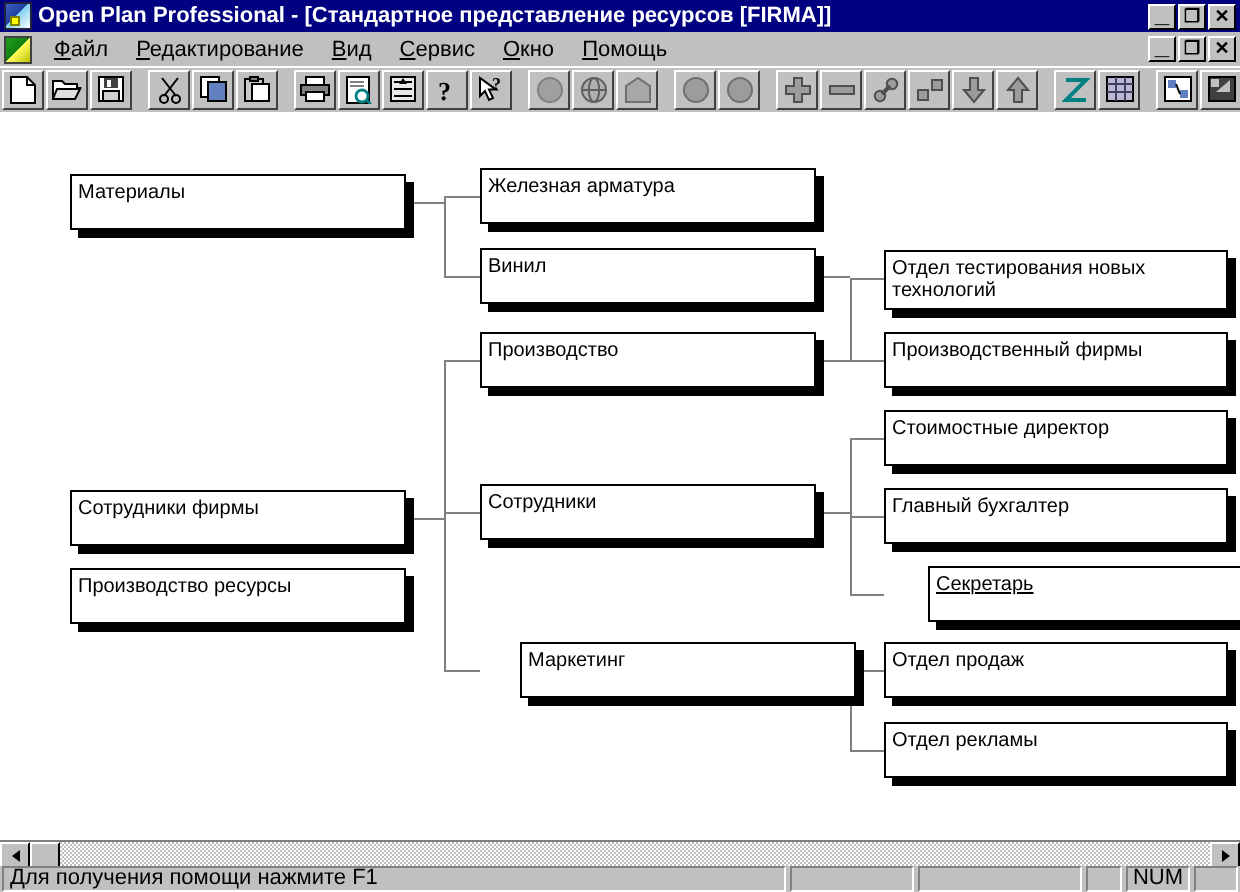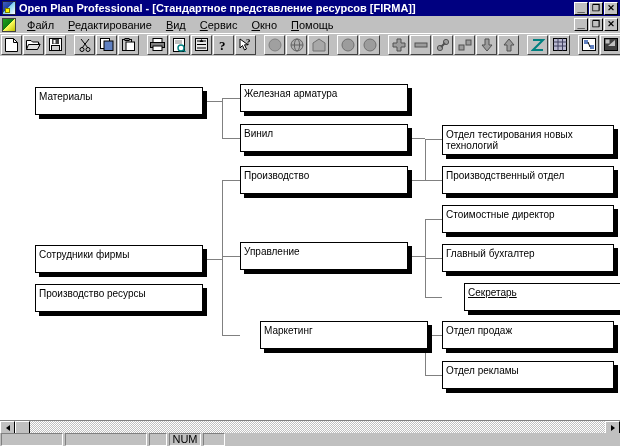--- a/index.html
+++ b/index.html
@@ -416,30 +416,30 @@
           <span>Винил</span>
         </div>
         <div class="node" style="left: 442px; top: 69px; width: 172px; height: 30px;">
           <span>Отдел тестирования новых
 технологий</span>
         </div>
         <div class="node" style="left: 240px; top: 110px; width: 168px; height: 28px;">
           <span>Производство</span>
         </div>
         <div class="node" style="left: 442px; top: 110px; width: 172px; height: 28px;">
-          <span>Производственный отдел</span>
+          <span>Производственный фирмы</span>
         </div>
         <div class="node" style="left: 442px; top: 149px; width: 172px; height: 28px;">
           <span>Стоимостные директор</span>
         </div>
         <div class="node" style="left: 35px; top: 189px; width: 168px; height: 28px;">
           <span>Сотрудники фирмы</span>
         </div>
         <div class="node" style="left: 240px; top: 186px; width: 168px; height: 28px;">
-          <span>Управление</span>
+          <span>Сотрудники</span>
         </div>
         <div class="node" style="left: 442px; top: 188px; width: 172px; height: 28px;">
           <span>Главный бухгалтер</span>
         </div>
         <div class="node" style="left: 464px; top: 227px; width: 172px; height: 28px; text-decoration: underline;">
           <span>Секретарь</span>
         </div>
         <div class="node" style="left: 35px; top: 228px; width: 168px; height: 28px;">
           <span>Производство ресурсы</span>
         </div>
@@ -460,20 +460,21 @@
         <span class="ar left"></span>
       </div>
     <div class="sthumb"></div>
     <div class="strack"></div>
     <div class="sbtn">
         <span class="ar right"></span>
       </div>
   </div>
 
   <div class="statusbar">
+    <div class="spanel sp-main">Для получения помощи нажмите F1</div>
     <div class="spanel sp-a"></div>
     <div class="spanel sp-b"></div>
     <div class="spanel sp-c"></div>
     <div class="spanel sp-num">NUM</div>
     <div class="spanel sp-d"></div>
   </div>
 
 </div>
 
 </body></html>

